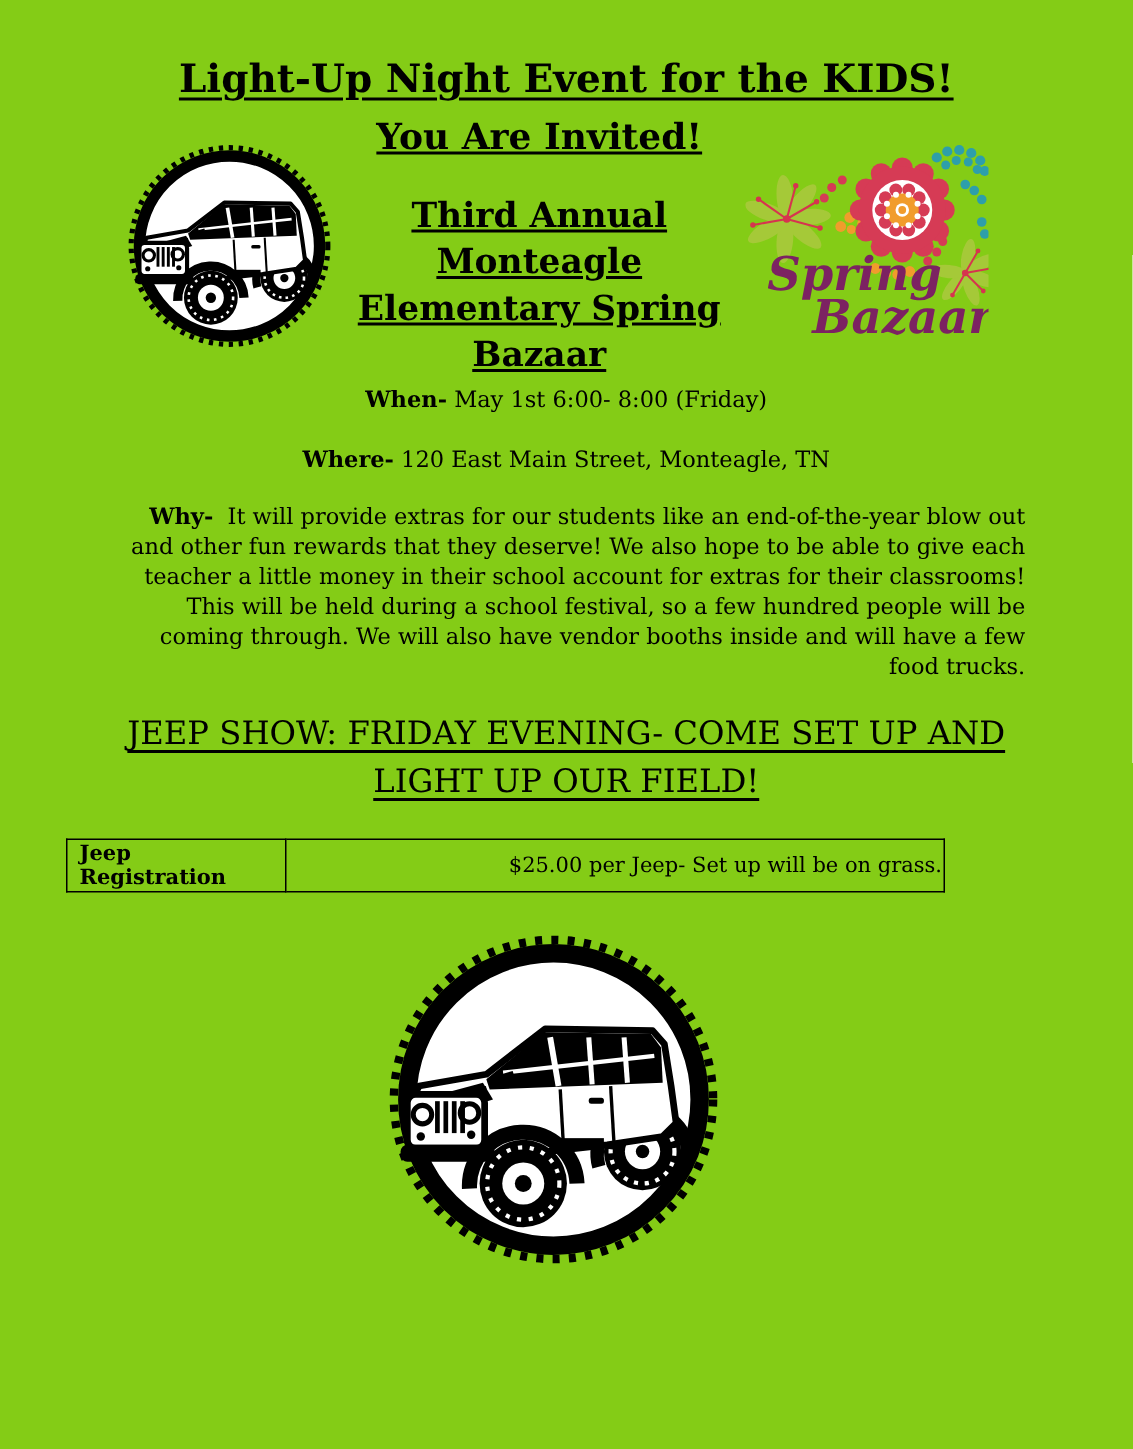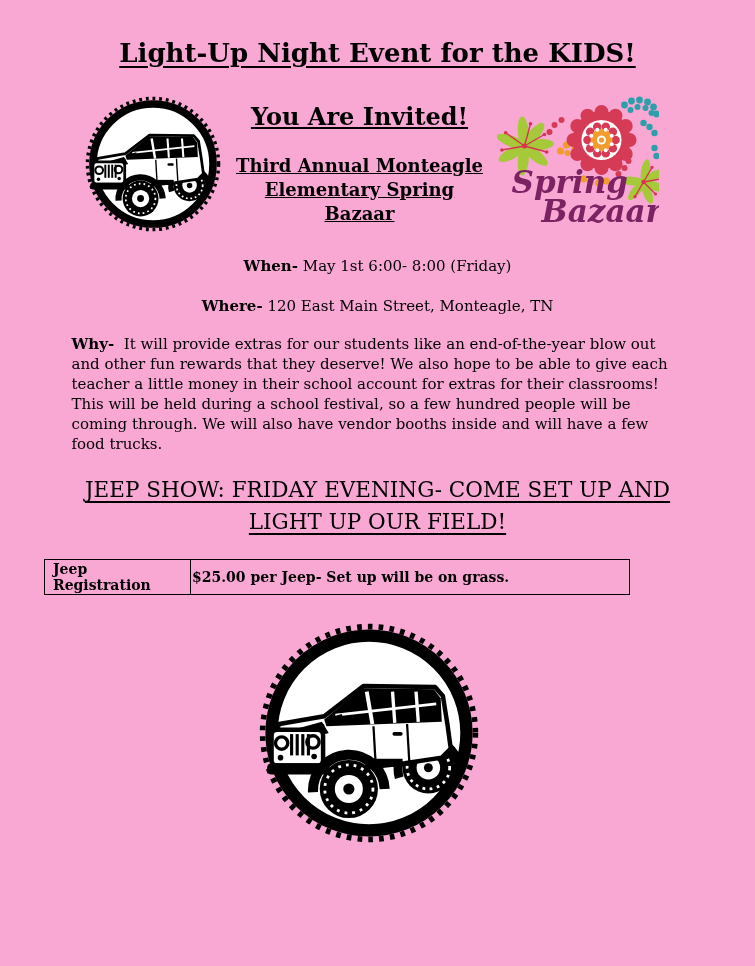--- a/index.html
+++ b/index.html
@@ -2,21 +2,21 @@
 <html><head>
 <meta charset="utf-8">
 <style>
   * { box-sizing: border-box; }
   html,body { margin:0; padding:0; background:#ffffff; }
   .page {
     position: relative;
     width: 755px;
     height: 966px;
     margin: 0 auto;
-    background: #f9a8d4;
+    background: #84cc16;
     color: #000000;
     font-family: "DejaVu Serif", "Liberation Serif", serif;
     overflow: hidden;
   }
   .title {
     margin: 38px 0 0 0;
     text-align: center;
     font-size: 26px;
     font-weight: bold;
   }
@@ -30,31 +30,31 @@
     height: 140px;
     display: flex;
     align-items: center;
     justify-content: space-between;
     padding: 0 96px 0 84px;
     text-decoration: underline;
   }
   .jeep-badge-sm { width: 138px; height: 138px; flex: 0 0 auto; }
   .invite-block { flex: 1; text-align: center; padding: 0 6px; }
   .invite-heading { font-size: 24px; font-weight: bold; line-height: 1.25; margin: 0 0 22px 0; }
-  .invite-subheading { font-size: 18px; font-weight: bold; line-height: 1.35; max-width: 250px; margin: 0 auto; }
+  .invite-subheading { font-size: 23px; font-weight: bold; line-height: 1.35; max-width: 250px; margin: 0 auto; }
   .spring-bazaar-svg { width: 162px; height: 137px; flex: 0 0 auto; }
   .when, .where {
     margin: 0; text-align: center; font-size: 15px; line-height: 20px;
   }
   .when  { margin-top: 22px; }
   .where { margin-top: 20px; }
   .why {
     margin: 18px auto 0 auto;
     max-width: 612px;
-    text-align: left;
+    text-align: right;
     font-size: 15px;
     line-height: 20px;
   }
   .why .why-text { white-space: pre-wrap; }
   .jeep-show {
     margin: 20px auto 0 auto;
     max-width: 600px;
     text-align: center;
     font-size: 21.5px;
     font-weight: normal;
@@ -79,21 +79,21 @@
     margin: 20px 0 0 44px;
     table-layout: fixed;
   }
   table.reg td {
     border: 1.5px solid #000000;
     height: 29px;
     font-size: 14px;
     vertical-align: middle;
   }
   td.reg-label { width: 146px; font-weight: bold; padding-left: 8px; }
-  td.reg-value { text-align: left; font-weight: bold; }
+  td.reg-value { text-align: right; }
   .jeep-badge-lg {
     display: block;
     width: 224px;
     height: 224px;
     margin: 26px 0 0 257px;
   }
   .defs-holder { position: absolute; width: 0; height: 0; overflow: hidden; }
 </style>
 </head>
 <body>

